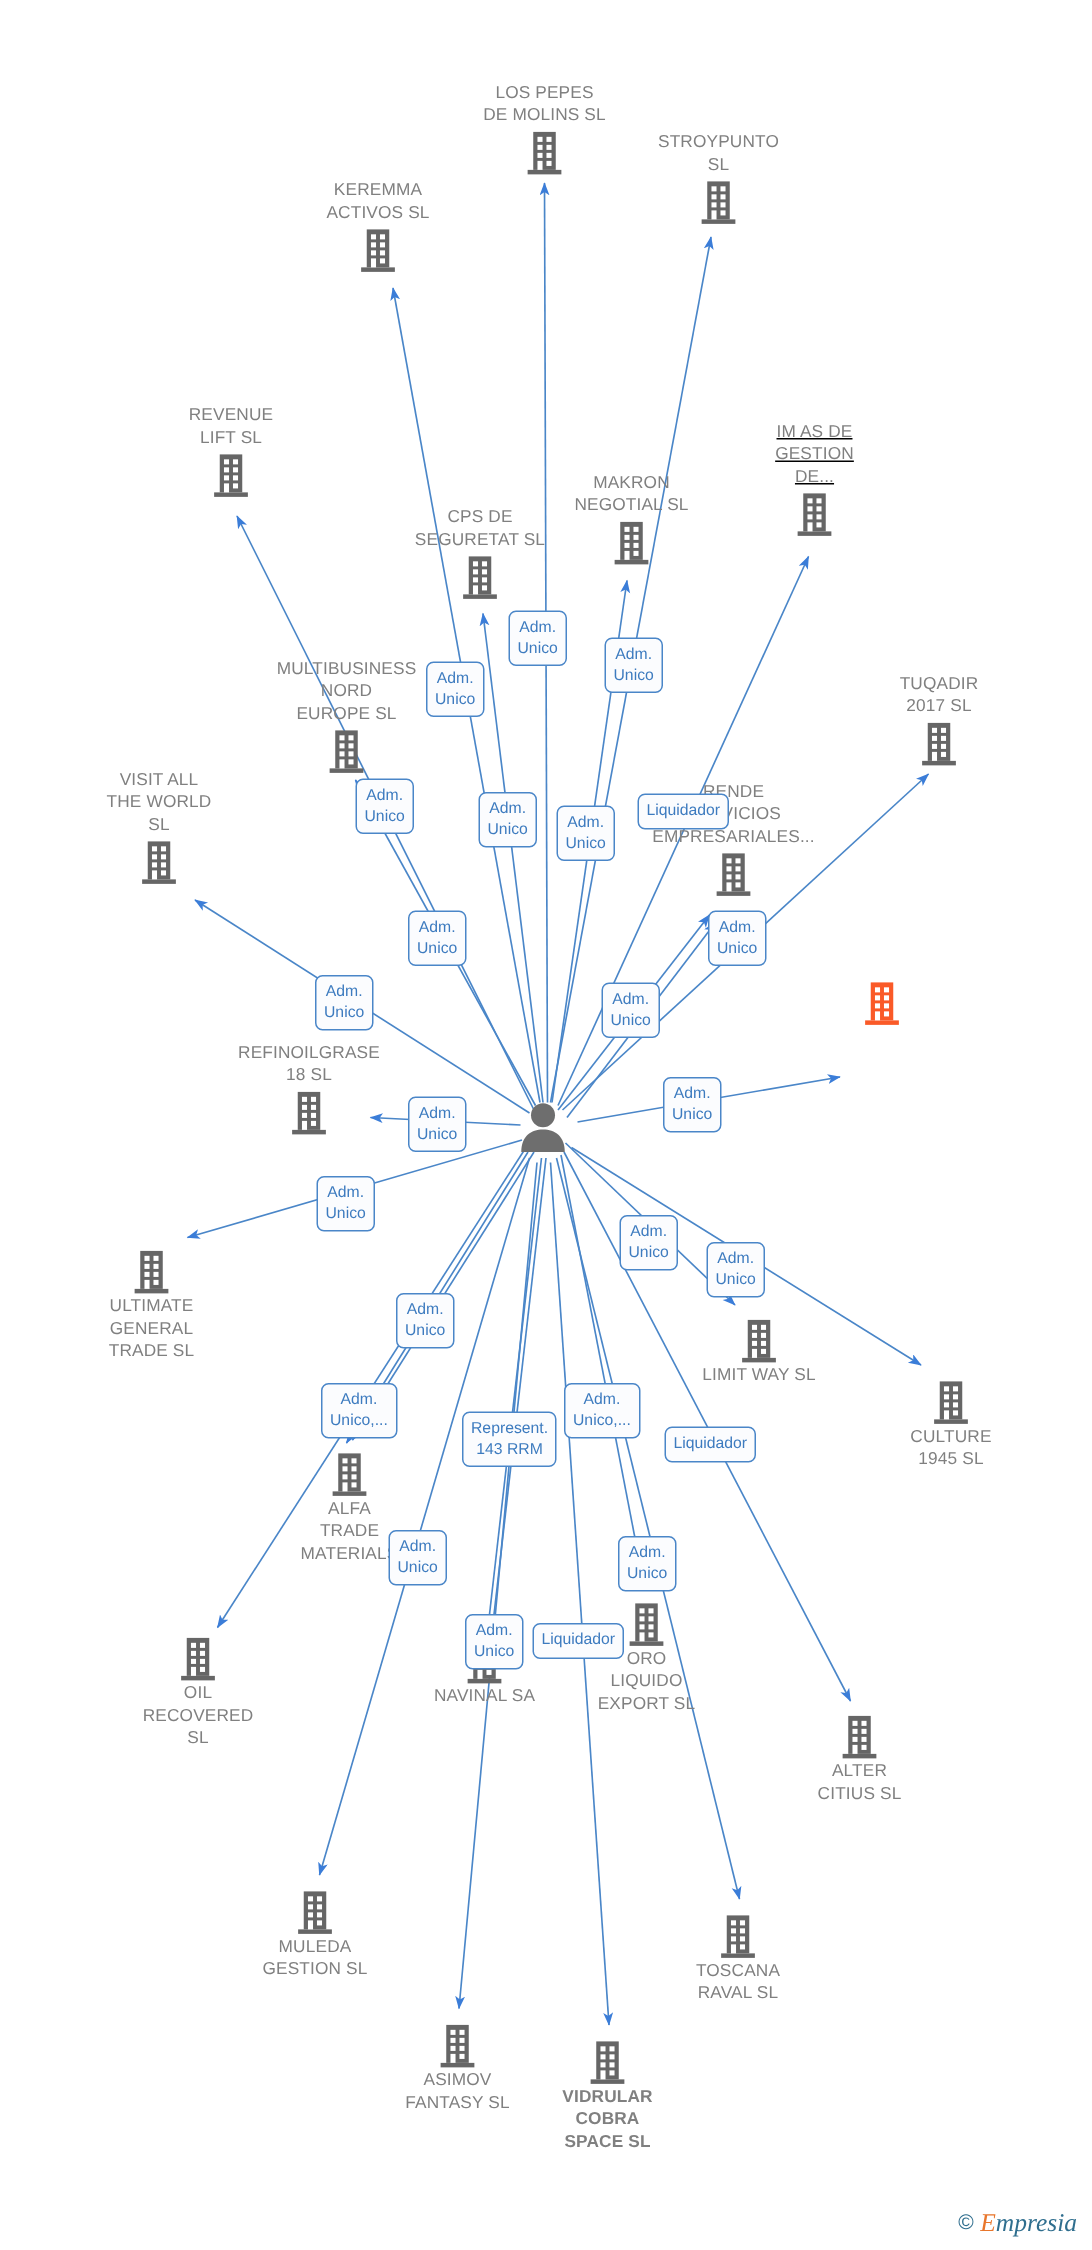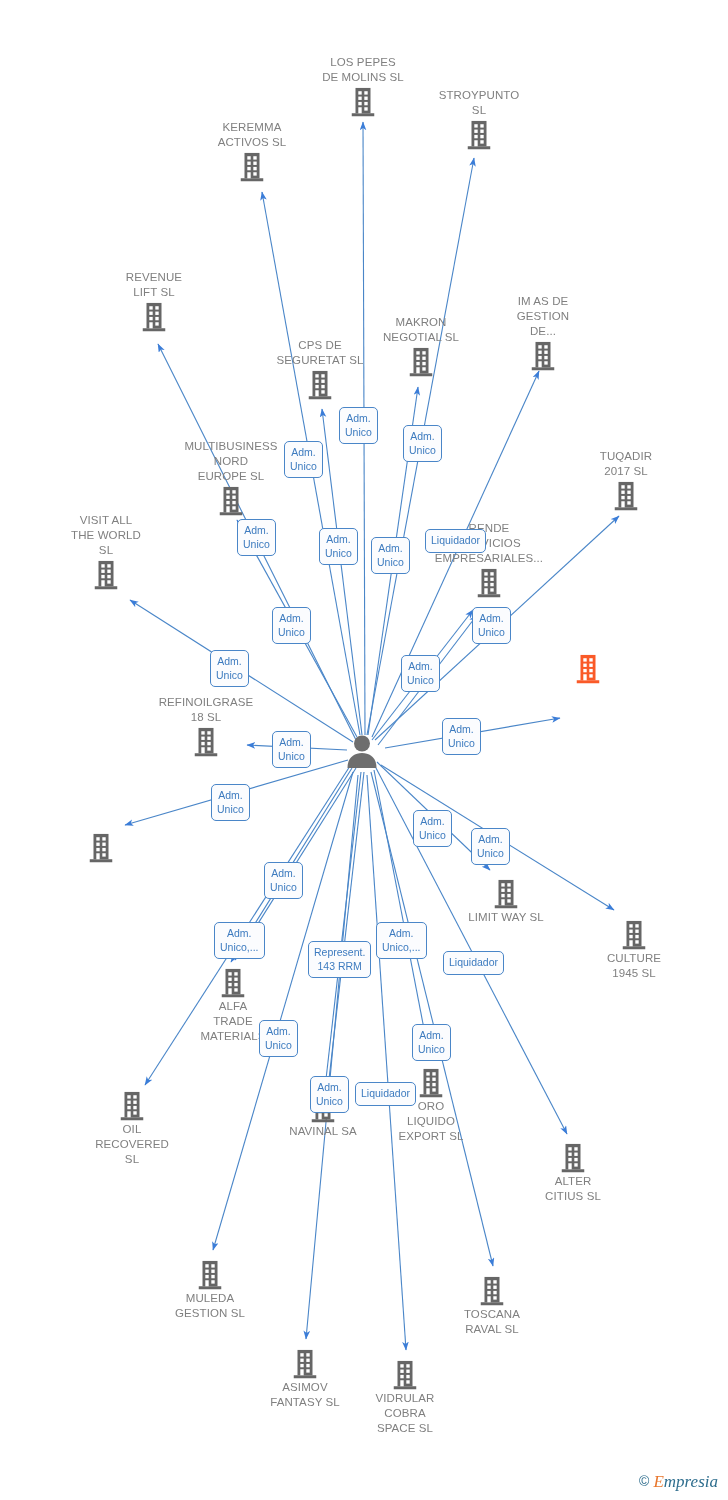--- a/index.html
+++ b/index.html
@@ -187,21 +187,21 @@
             <rect x="11" y="5.5" width="3.6" height="3.6" fill="#ffffff"></rect>
             <rect x="17.4" y="5.5" width="3.6" height="3.6" fill="#ffffff"></rect>
             <rect x="11" y="11.2" width="3.6" height="3.6" fill="#ffffff"></rect>
             <rect x="17.4" y="11.2" width="3.6" height="3.6" fill="#ffffff"></rect>
             <rect x="11" y="16.9" width="3.6" height="3.6" fill="#ffffff"></rect>
             <rect x="17.4" y="16.9" width="3.6" height="3.6" fill="#ffffff"></rect>
             <rect x="11" y="22.6" width="3.6" height="6.4" fill="#ffffff"></rect>
             <rect x="17.4" y="22.6" width="3.6" height="3.6" fill="#ffffff"></rect>
           </svg></span>
       </div>
-      <div class="node" style="left: 543px; top: 294px;">
+      <div class="node" style="left: 543px; top: 281px; text-decoration: underline;">
         <div class="nlabel">IM AS DE
 GESTION
 DE...</div>
         <span class="icon"><svg viewBox="0 0 32 34" width="30" height="32" xmlns="http://www.w3.org/2000/svg">
             <rect x="8" y="2" width="16" height="27" fill="#666666"></rect>
             <rect x="4" y="29" width="24" height="3.2" fill="#666666"></rect>
             <rect x="11" y="5.5" width="3.6" height="3.6" fill="#ffffff"></rect>
             <rect x="17.4" y="5.5" width="3.6" height="3.6" fill="#ffffff"></rect>
             <rect x="11" y="11.2" width="3.6" height="3.6" fill="#ffffff"></rect>
             <rect x="17.4" y="11.2" width="3.6" height="3.6" fill="#ffffff"></rect>
@@ -361,20 +361,23 @@
             <rect x="4" y="29" width="24" height="3.2" fill="#666666"></rect>
             <rect x="11" y="5.5" width="3.6" height="3.6" fill="#ffffff"></rect>
             <rect x="17.4" y="5.5" width="3.6" height="3.6" fill="#ffffff"></rect>
             <rect x="11" y="11.2" width="3.6" height="3.6" fill="#ffffff"></rect>
             <rect x="17.4" y="11.2" width="3.6" height="3.6" fill="#ffffff"></rect>
             <rect x="11" y="16.9" width="3.6" height="3.6" fill="#ffffff"></rect>
             <rect x="17.4" y="16.9" width="3.6" height="3.6" fill="#ffffff"></rect>
             <rect x="11" y="22.6" width="3.6" height="6.4" fill="#ffffff"></rect>
             <rect x="17.4" y="22.6" width="3.6" height="3.6" fill="#ffffff"></rect>
           </svg></span>
+        <div class="nlabel" style="order: 2;">ULTIMATE
+GENERAL
+TRADE  SL</div>
       </div>
       <div class="node below" style="left: 634px; top: 918px;">
         <span class="icon" style="order: 1;"><svg viewBox="0 0 32 34" width="30" height="32" xmlns="http://www.w3.org/2000/svg">
             <rect x="8" y="2" width="16" height="27" fill="#666666"></rect>
             <rect x="4" y="29" width="24" height="3.2" fill="#666666"></rect>
             <rect x="11" y="5.5" width="3.6" height="3.6" fill="#ffffff"></rect>
             <rect x="17.4" y="5.5" width="3.6" height="3.6" fill="#ffffff"></rect>
             <rect x="11" y="11.2" width="3.6" height="3.6" fill="#ffffff"></rect>
             <rect x="17.4" y="11.2" width="3.6" height="3.6" fill="#ffffff"></rect>
             <rect x="11" y="16.9" width="3.6" height="3.6" fill="#ffffff"></rect>
@@ -521,21 +524,21 @@
             <rect x="4" y="29" width="24" height="3.2" fill="#666666"></rect>
             <rect x="11" y="5.5" width="3.6" height="3.6" fill="#ffffff"></rect>
             <rect x="17.4" y="5.5" width="3.6" height="3.6" fill="#ffffff"></rect>
             <rect x="11" y="11.2" width="3.6" height="3.6" fill="#ffffff"></rect>
             <rect x="17.4" y="11.2" width="3.6" height="3.6" fill="#ffffff"></rect>
             <rect x="11" y="16.9" width="3.6" height="3.6" fill="#ffffff"></rect>
             <rect x="17.4" y="16.9" width="3.6" height="3.6" fill="#ffffff"></rect>
             <rect x="11" y="22.6" width="3.6" height="6.4" fill="#ffffff"></rect>
             <rect x="17.4" y="22.6" width="3.6" height="3.6" fill="#ffffff"></rect>
           </svg></span>
-        <div class="nlabel" style="order: 2;">VIDRULAR
+        <div class="nlabel" style="order: 2; font-weight: bold;">VIDRULAR
 COBRA
 SPACE SL</div>
       </div>
       <div class="node person" style="left: 362px; top: 732px;">
         <span class="icon"><svg viewBox="0 0 34 36" width="34" height="36" xmlns="http://www.w3.org/2000/svg">
             <circle cx="17" cy="10.5" r="8" fill="#6E6E6E"></circle>
             <path d="M2.5,35 C2.5,24.5 9,20 17,20 C25,20 31.5,24.5 31.5,35 Z" fill="#6E6E6E"></path>
           </svg></span>
       </div>
     </div>

